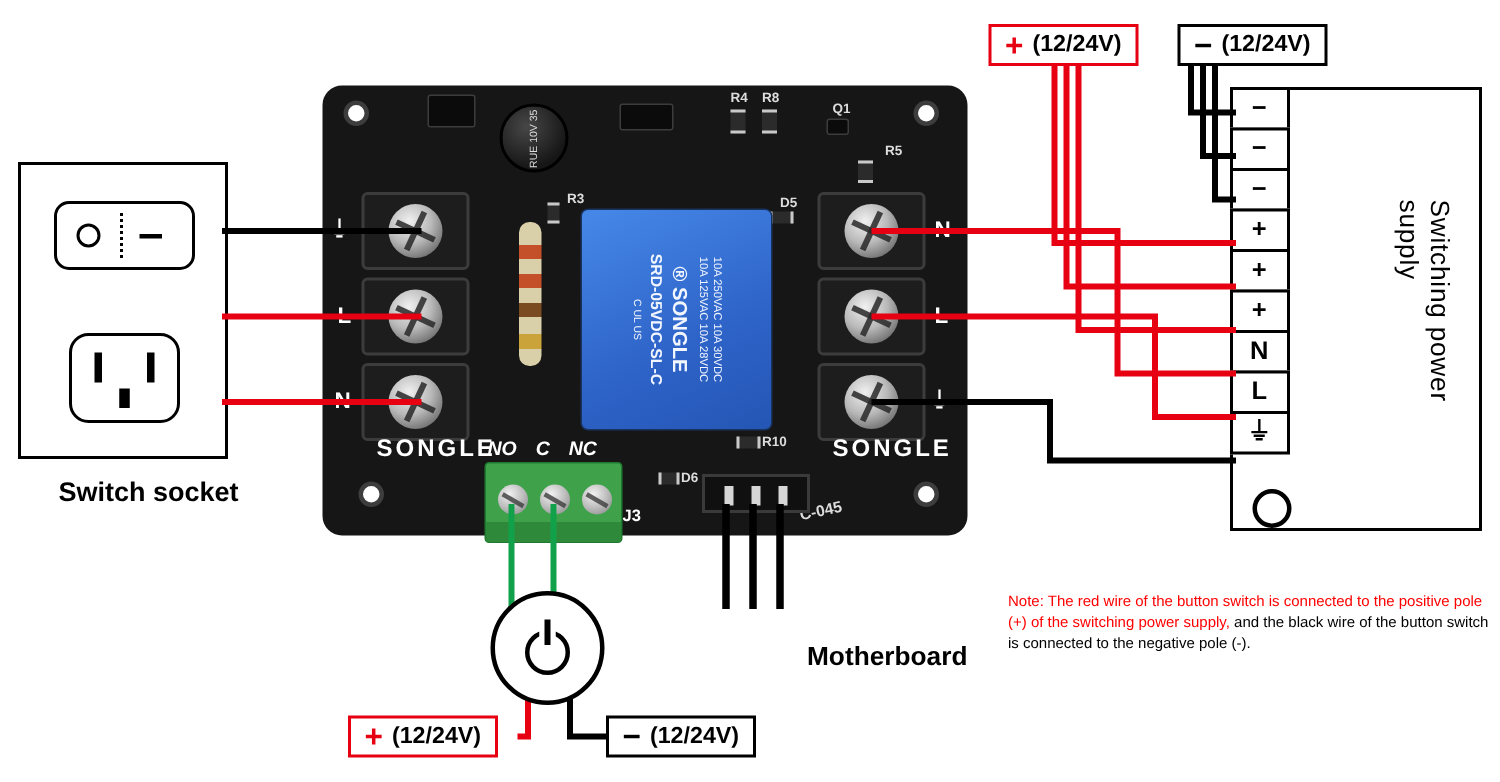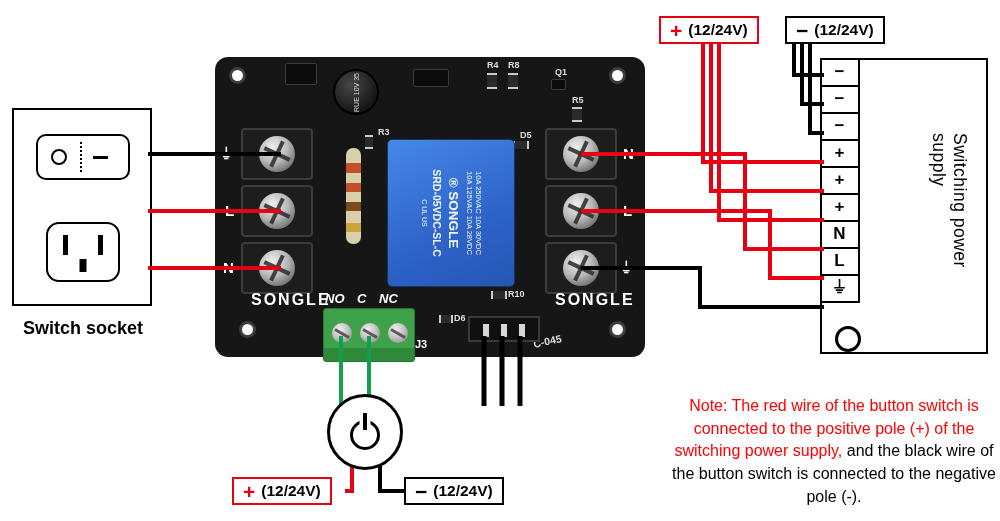--- a/index.html
+++ b/index.html
@@ -17,21 +17,21 @@
   
   .socket-box{position:absolute;left:12px;top:108px;width:140px;height:198px;border:2.5px solid #000;background:#fff;z-index:1;}
   .rocker{position:absolute;left:22px;top:24px;width:94px;height:46px;border:2.5px solid #000;border-radius:10px;display:flex;align-items:center;}
   .rocker-circle{width:16px;height:16px;border:2.5px solid #000;border-radius:50%;margin-left:13px;}
   .rocker-divider{border-left:2px dotted #000;height:70%;margin-left:13px;}
   .rocker-dash{width:15px;height:3px;background:#000;margin-left:11px;}
   .outlet{position:absolute;left:32px;top:112px;width:74px;height:60px;border:2.5px solid #000;border-radius:13px;}
   .slot-l{position:absolute;left:15px;top:11px;width:5px;height:20px;background:#000;}
   .slot-r{position:absolute;right:15px;top:11px;width:5px;height:20px;background:#000;}
   .slot-b{position:absolute;left:50%;bottom:8px;transform:translateX(-50%);width:7px;height:13px;background:#000;}
-  .socket-label{position:absolute;left:8px;top:318px;width:150px;text-align:center;font-size:18px;font-weight:bold;color:#000;z-index:1;}
+  .socket-label{position:absolute;left:24px;top:318px;width:150px;text-align:center;font-size:18px;font-weight:bold;color:#000;z-index:1;}
 
   
   .board{position:absolute;left:215px;top:57px;width:430px;height:300px;background:#161616;border-radius:13px;z-index:1;}
   .hole{position:absolute;width:17px;height:17px;border-radius:50%;background:#fff;border:3px solid #3d3d3d;}
   .tblock{position:absolute;width:72px;height:52px;background:#1d1d1d;border:2px solid #3c3c3c;border-radius:4px;display:flex;align-items:center;justify-content:center;}
   .screw{width:36px;height:36px;border-radius:50%;background:radial-gradient(circle at 38% 32%,#f0f0f0,#b9b9b9 45%,#6f6f6f 80%,#555);position:relative;}
   .screw::before,.screw::after{content:"";position:absolute;left:4px;right:4px;top:50%;height:4px;margin-top:-2px;background:rgba(40,40,40,.85);}
   .screw::before{transform:rotate(25deg);} .screw::after{transform:rotate(115deg);}
   .tlabel{position:absolute;color:#fff;font-size:15px;font-weight:bold;}
   .silk{position:absolute;color:#fff;font-weight:bold;}
@@ -85,21 +85,21 @@
   .pwr-ring{position:absolute;left:3px;top:6px;width:30px;height:30px;border:3.5px solid #000;border-radius:50%;}
   .pwr-line{position:absolute;left:16px;top:-1px;width:4px;height:17px;background:#000;box-shadow:0 0 0 3.5px #fff;}
   .btn-label{position:absolute;left:176px;top:420px;width:142px;text-align:right;font-size:17.5px;font-weight:bold;z-index:3;}
 
   
   .mb-box{position:absolute;left:453px;top:388px;width:80px;height:36px;border:2.5px solid #000;background:#fff;z-index:1;
        display:flex;align-items:flex-end;justify-content:center;padding-bottom:2px;font-size:10px;font-weight:bold;}
   .mb-label{position:absolute;left:538px;top:427px;font-size:17.5px;font-weight:bold;z-index:3;}
 
   
-  .note{position:absolute;left:672px;top:395px;width:324px;font-size:16px;line-height:1.42;z-index:3;text-align:center;}
+  .note{position:absolute;left:672px;top:395px;width:324px;font-size:10px;line-height:1.42;z-index:3;}
   .note-red{color:#ff0000;}
   .note-black{color:#000;}
 </style>
 </head>
 <body>
 
 <div class="stage">
 
   <svg class="wires" viewBox="0 0 1000 521">
 
@@ -163,21 +163,21 @@
 
     <div class="cap">
         <span>RUE 10V 35</span>
       </div>
     <div class="resistor"></div>
 
     <span class="ref" style="left:163px;top:70px;">R3</span>
     <span class="ref" style="left:272px;top:3px;">R4</span>
     <span class="ref" style="left:293px;top:3px;">R8</span>
     <span class="ref" style="left:340px;top:10px;">Q1</span>
-    <span class="ref" style="left:357px;top:38px;">R5</span>
+    <span class="ref" style="left:375px;top:38px;">R5</span>
     <span class="ref" style="left:305px;top:73px;">D5</span>
     <span class="ref" style="left:293px;top:232px;">R10</span>
     <span class="ref" style="left:239px;top:256px;">D6</span>
     <span class="ref" style="left:318px;top:278px;font-size:10.5px;transform:rotate(-12deg);">C-045</span>
 
     <div class="relay">
       <div class="relay-rot">
         <div class="relay-ratings">10A 250VAC  10A 30VDC</div>
         <div class="relay-ratings">10A 125VAC  10A 28VDC</div>
         <div class="relay-brand">® SONGLE</div>
@@ -263,16 +263,17 @@
     <span>(12/24V)</span>
   </div>
 
   <div class="btn">
     <div class="pwr">
       <span class="pwr-ring"></span>
       <span class="pwr-line"></span>
     </div>
   </div>
 
+  <div class="mb-label">Motherboard</div>
 
   <p class="note"><span class="note-red">Note: The red wire of the button switch is connected to the positive pole (+) of the switching power supply,</span><span class="note-black"> and the black wire of the button switch is connected to the negative pole (-).</span></p>
 
 </div>
 
 </body></html>

